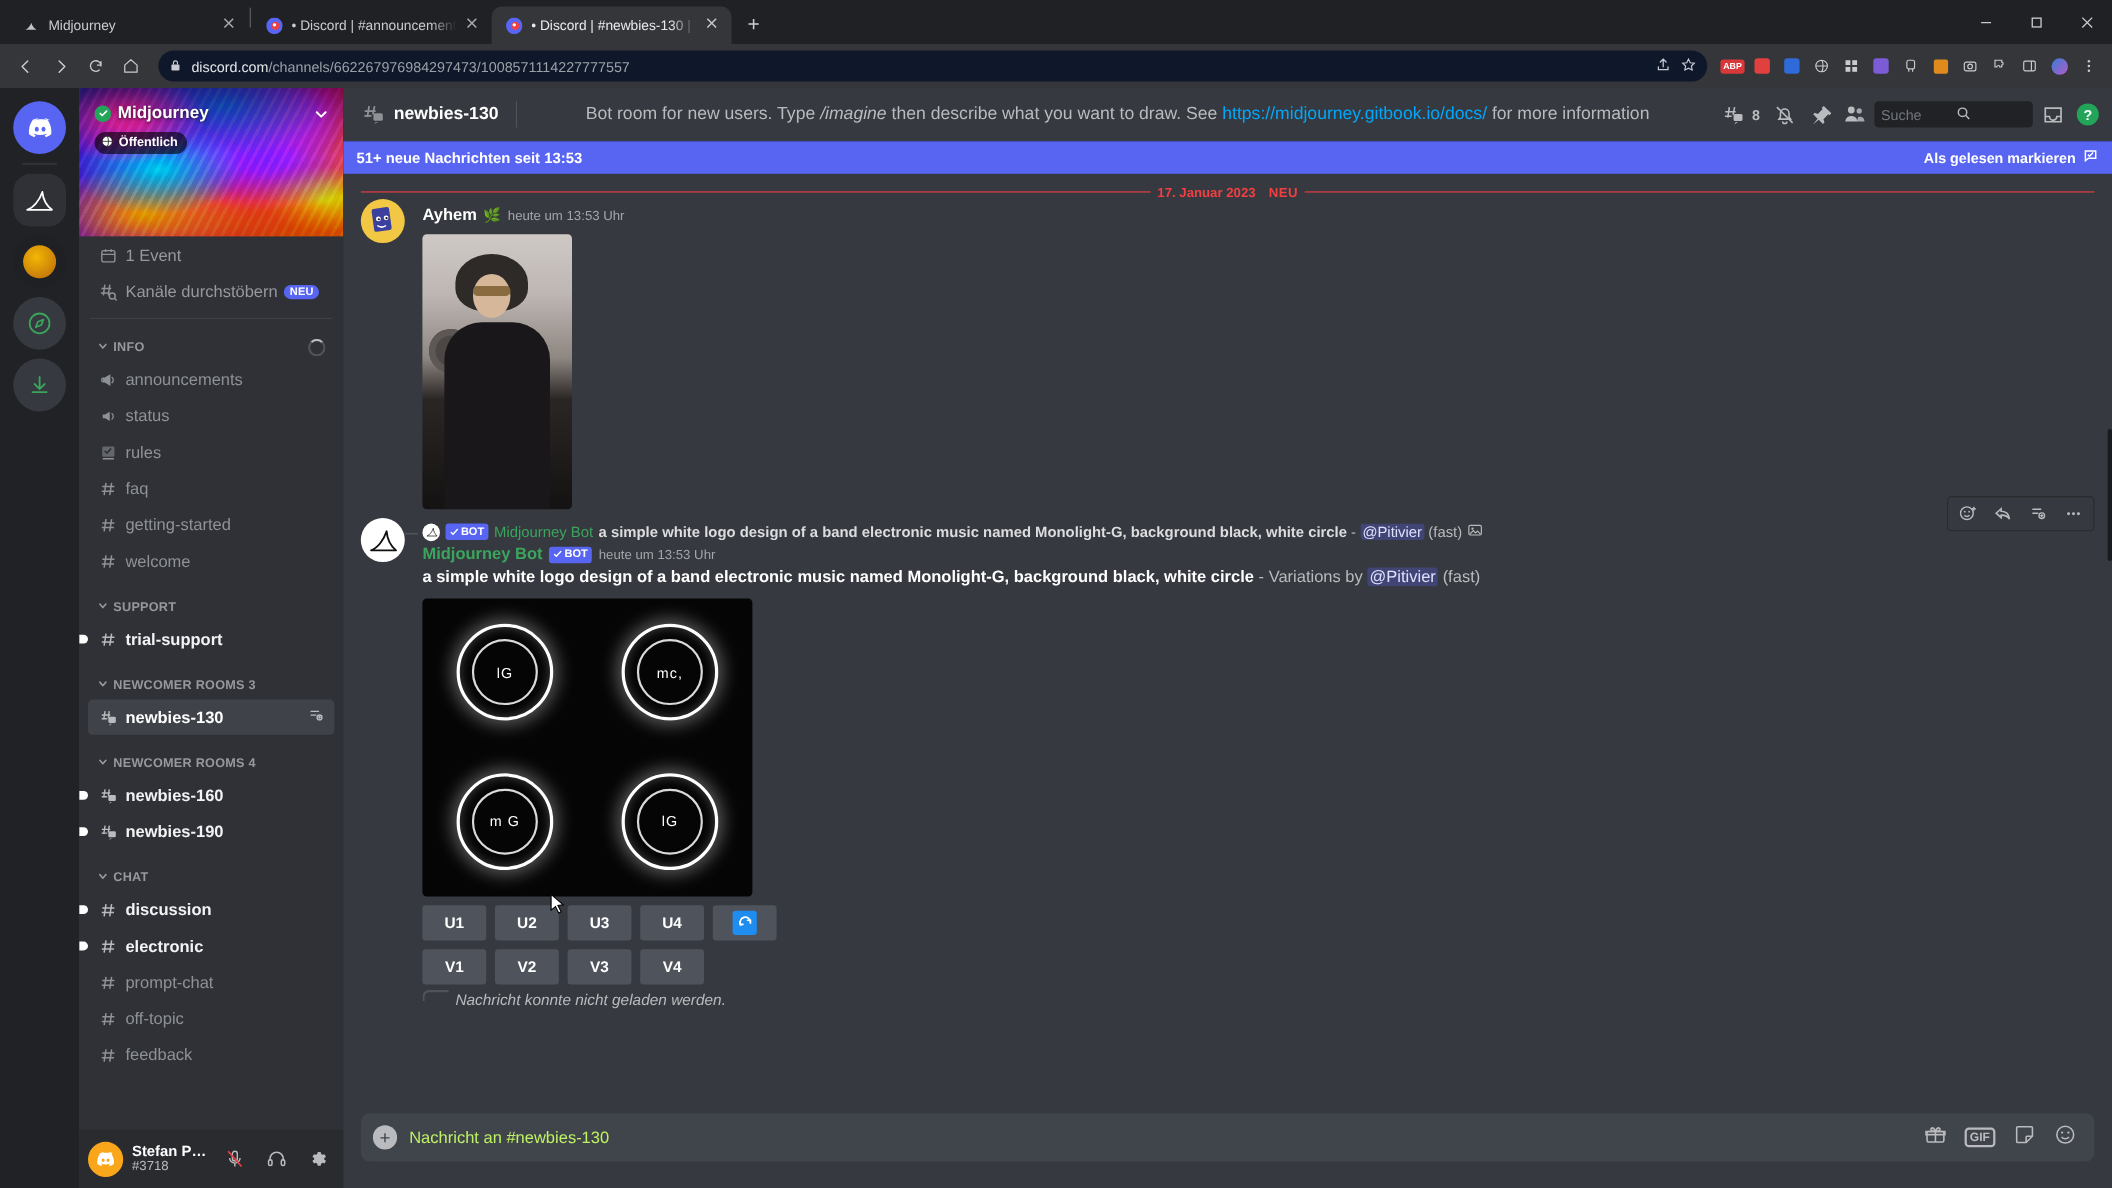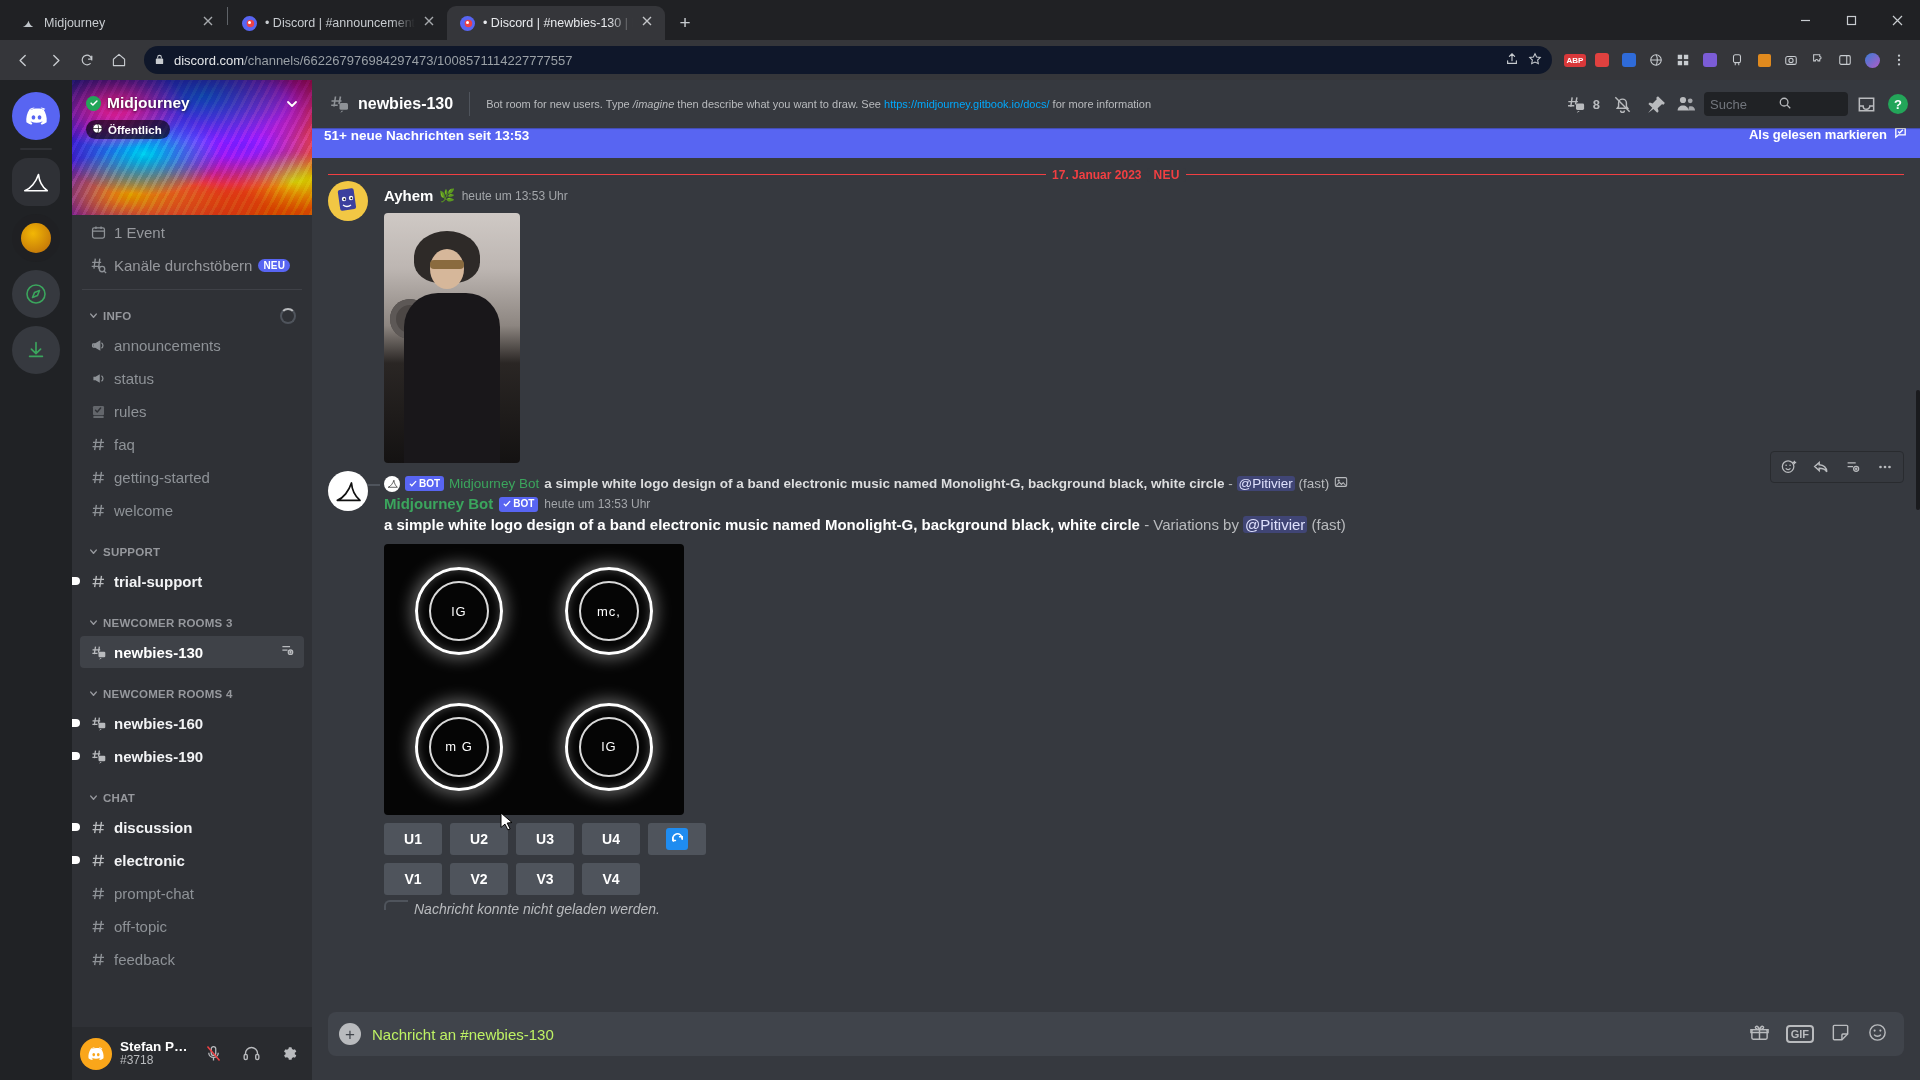--- a/index.html
+++ b/index.html
@@ -100,32 +100,32 @@
   .uname { color:#fff; font-size:13.5px; font-weight:700; white-space:nowrap; overflow:hidden; text-overflow:ellipsis; }
   .utag { color:#b9bbbe; font-size:12px; }
   .ubtn { width:30px; height:30px; display:flex; align-items:center; justify-content:center; color:#b9bbbe; border-radius:4px; }
 
   
   .main { flex:1; display:flex; flex-direction:column; background:#36393f; min-width:0; }
   .chanhdr { height:48px; flex:0 0 48px; display:flex; align-items:center; padding:0 8px 0 16px; gap:8px; box-shadow:0 1px 0 rgba(4,4,5,.2),0 1.5px 0 rgba(6,6,7,.05); z-index:4; }
   .chanhdr .hi { color:#8e9297; display:flex; align-items:center; }
   .chname { color:#fff; font-size:16px; font-weight:700; }
   .hdivider { width:1px; height:24px; background:#4f545c; margin:0 8px; }
-  .topic { color:#b9bbbe; font-size:11px; white-space:nowrap; overflow:hidden; text-overflow:ellipsis; flex:1; min-width:0; }
+  .topic { color:#b9bbbe; font-size:16px; white-space:nowrap; overflow:hidden; text-overflow:ellipsis; flex:1; min-width:0;text-align:center; }
   .topic a { color:#00a8fc; text-decoration:none; }
   .topic i { font-style:italic; }
   .hdricons { display:flex; align-items:center; gap:4px; margin-left:8px; }
   .hicon { width:28px; height:28px; display:flex; align-items:center; justify-content:center; color:#b9bbbe; position:relative; }
   .hthreadcount { color:#b9bbbe; font-size:13px; font-weight:600; margin-left:-1px; margin-right:4px; }
   .searchbox { width:144px; height:24px; background:#202225; border-radius:4px; display:flex; align-items:center; padding:0 6px; gap:4px; color:#72767d; font-size:13px; }
   .searchbox span { flex:1; }
   .helpq { width:20px; height:20px; border-radius:50%; background:#23a559; color:#fff; font-size:13px; font-weight:700; display:flex; align-items:center; justify-content:center; }
 
   .msgzone { flex:1; position:relative; overflow:hidden; display:flex; flex-direction:column; min-height:0; }
-  .newbanner { height:26px; flex:0 0 26px; background:#5865f2; color:#fff; display:flex; align-items:flex-end; padding:15px 12px; font-size:13.5px; font-weight:600; }
+  .newbanner { height:26px; flex:0 0 26px; background:#5865f2; color:#fff; display:flex; align-items:center; padding:15px 12px; font-size:13.5px; font-weight:600; }
   .newbanner .right { margin-left:auto; display:flex; align-items:center; gap:6px; font-size:13px; }
 
   .scroller { flex:1; overflow:hidden; position:relative; padding-bottom:8px; }
   .datedivider { position:relative; margin:16px 16px 0; height:1px; background:#f23f42; display:flex; align-items:center; justify-content:center; }
   .datedivider span { background:#36393f; color:#f23f42; font-size:12px; font-weight:600; padding:0 6px; position:relative; top:0; }
   .neupill { position:absolute; right:0; top:-8px; background:#f23f42; color:#fff; font-size:10px; font-weight:700; padding:2px 5px; border-radius:3px; letter-spacing:.03em; }
 
   .msg { padding:8px 48px 2px 72px; position:relative; }
   .avatar40 { position:absolute; left:16px; top:6px; width:40px; height:40px; border-radius:50%; overflow:hidden; display:flex; align-items:center; justify-content:center; }
   .av-ayhem { background:#f2c744; }

